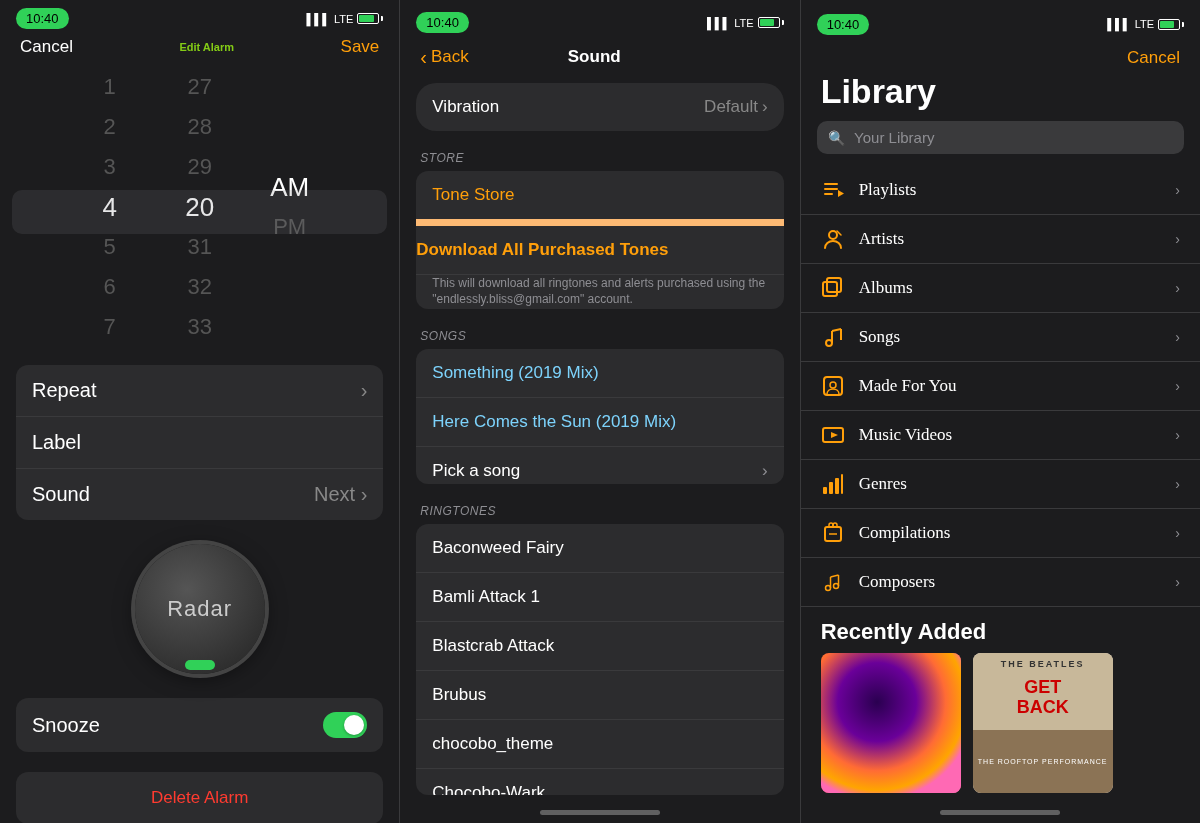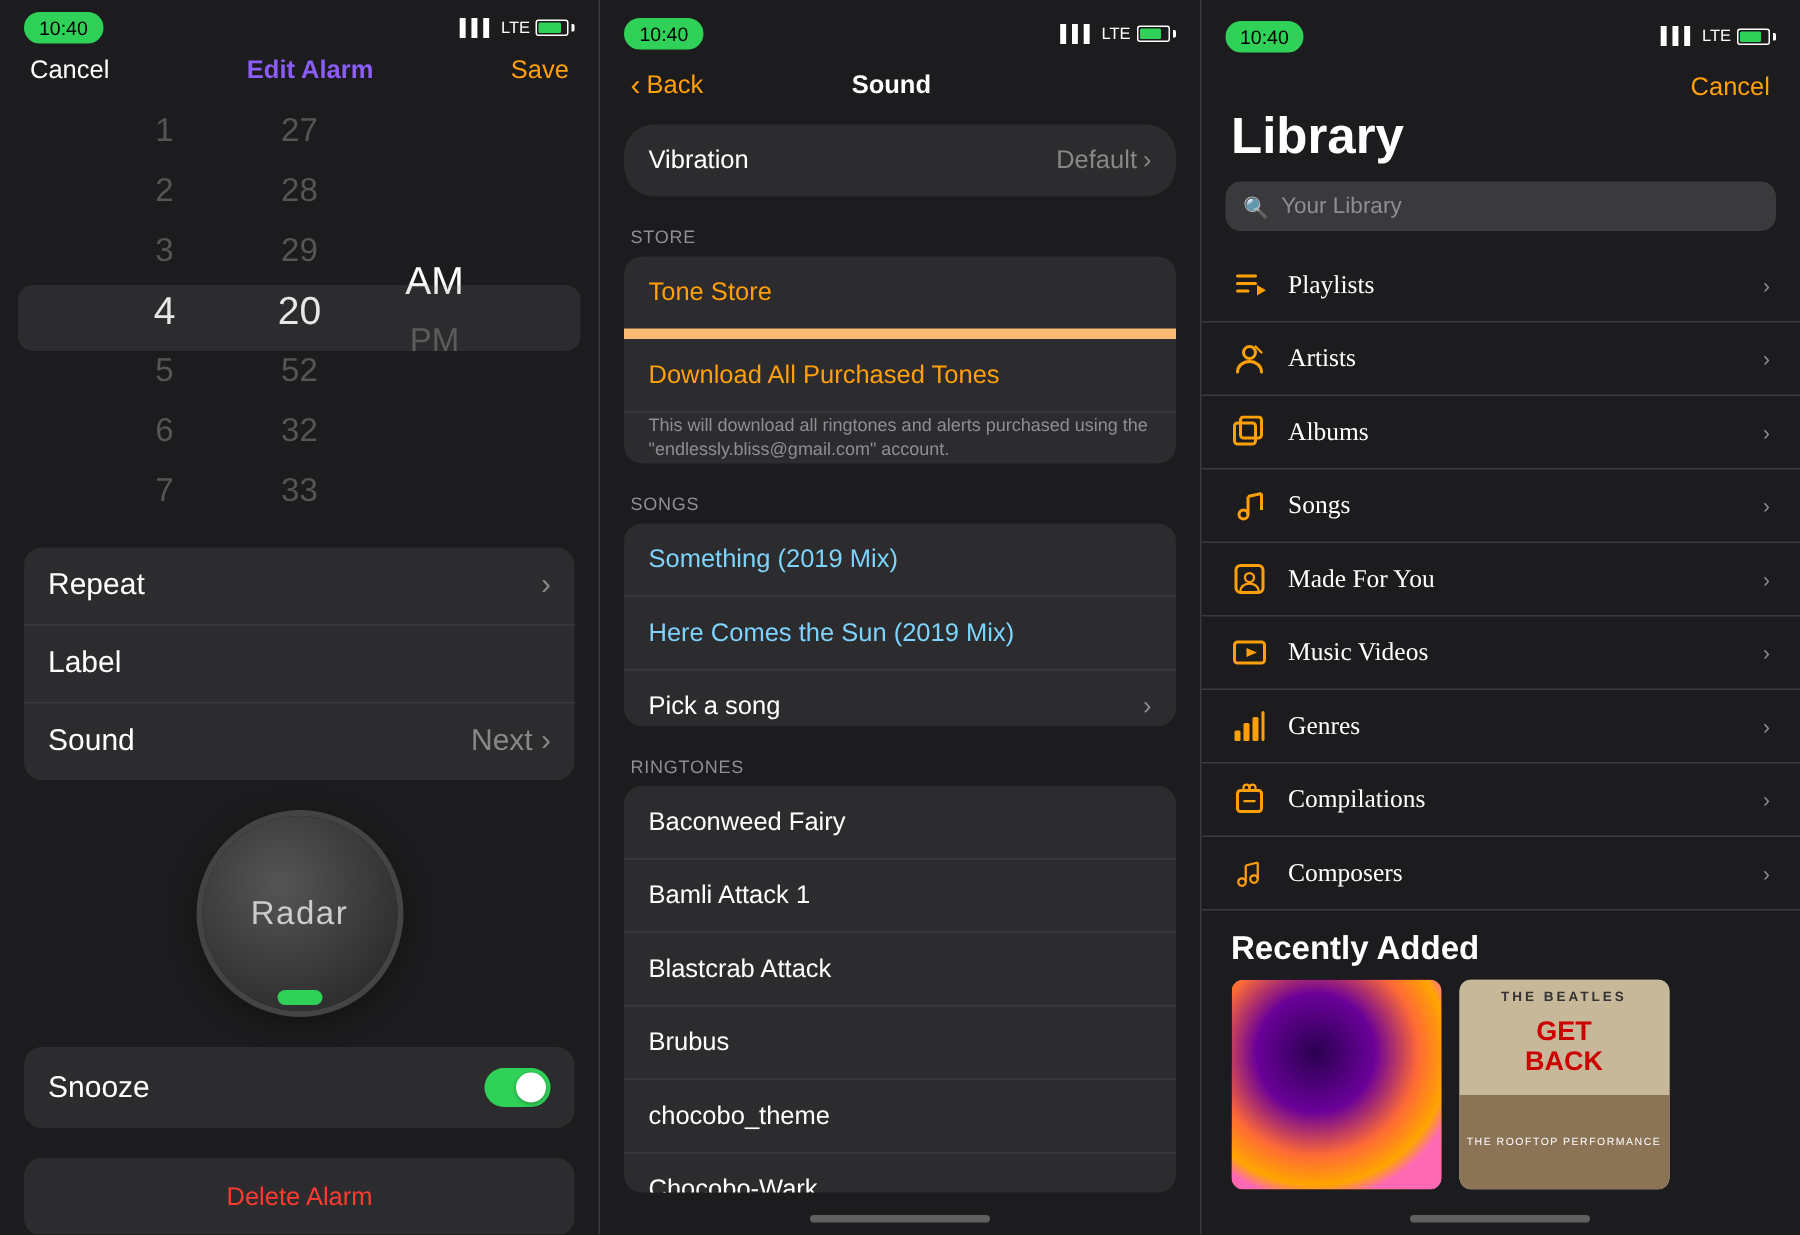--- a/index.html
+++ b/index.html
@@ -86,22 +86,22 @@
       display: flex;
       justify-content: space-between;
       align-items: center;
       padding: 4px 20px 10px;
     }
     .header-cancel {
       color: #fff;
       font-size: 17px;
     }
     .header-title {
-      color: #8b5cf6;
-      font-size: 17px;
+      color: #84cc16;
+      font-size: 11px;
       font-weight: 600;
     }
     .header-save {
       color: #ff9f0a;
       font-size: 17px;
       font-weight: 500;
     }
 
     
     .time-picker {
@@ -282,41 +282,42 @@
 
     
     .section-label {
       color: #8e8e93;
       font-size: 12px;
       font-weight: 500;
       letter-spacing: 0.5px;
       text-transform: uppercase;
       padding: 0 20px 6px;
       margin-top: 4px;
+      font-style: italic;
     }
 
     
     .store-section {
       background: #2c2c2e;
       border-radius: 12px;
       margin: 0 16px 16px;
       overflow: hidden;
     }
     .tone-store-btn {
       color: #ff9f0a;
       font-size: 17px;
       padding: 14px 16px;
       border-bottom: 7px solid #fdba74;
     }
     .download-tones-btn {
       color: #ff9f0a;
       font-size: 17px;
-      padding: 14px 16px;
+      padding: 14px 0;
       border-bottom: 1px solid #3a3a3c;
-      font-weight: 400;
+      font-weight: 700;
     }
     .download-desc {
       color: #8e8e93;
       font-size: 12px;
       padding: 0 16px 12px;
       line-height: 1.4;
     }
 
     
     .songs-section {
@@ -565,21 +566,21 @@
       <div class="picker-item selected">4</div>
       <div class="picker-item">5</div>
       <div class="picker-item">6</div>
       <div class="picker-item">7</div>
     </div>
     <div class="picker-col">
       <div class="picker-item">27</div>
       <div class="picker-item">28</div>
       <div class="picker-item">29</div>
       <div class="picker-item selected">20</div>
-      <div class="picker-item">52</div>
+      <div class="picker-item">31</div>
       <div class="picker-item">32</div>
       <div class="picker-item">33</div>
     </div>
     <div class="picker-col">
       <div class="picker-item selected">AM</div>
       <div class="picker-item">PM</div>
     </div>
   </div>
 
   <div class="alarm-menu">

